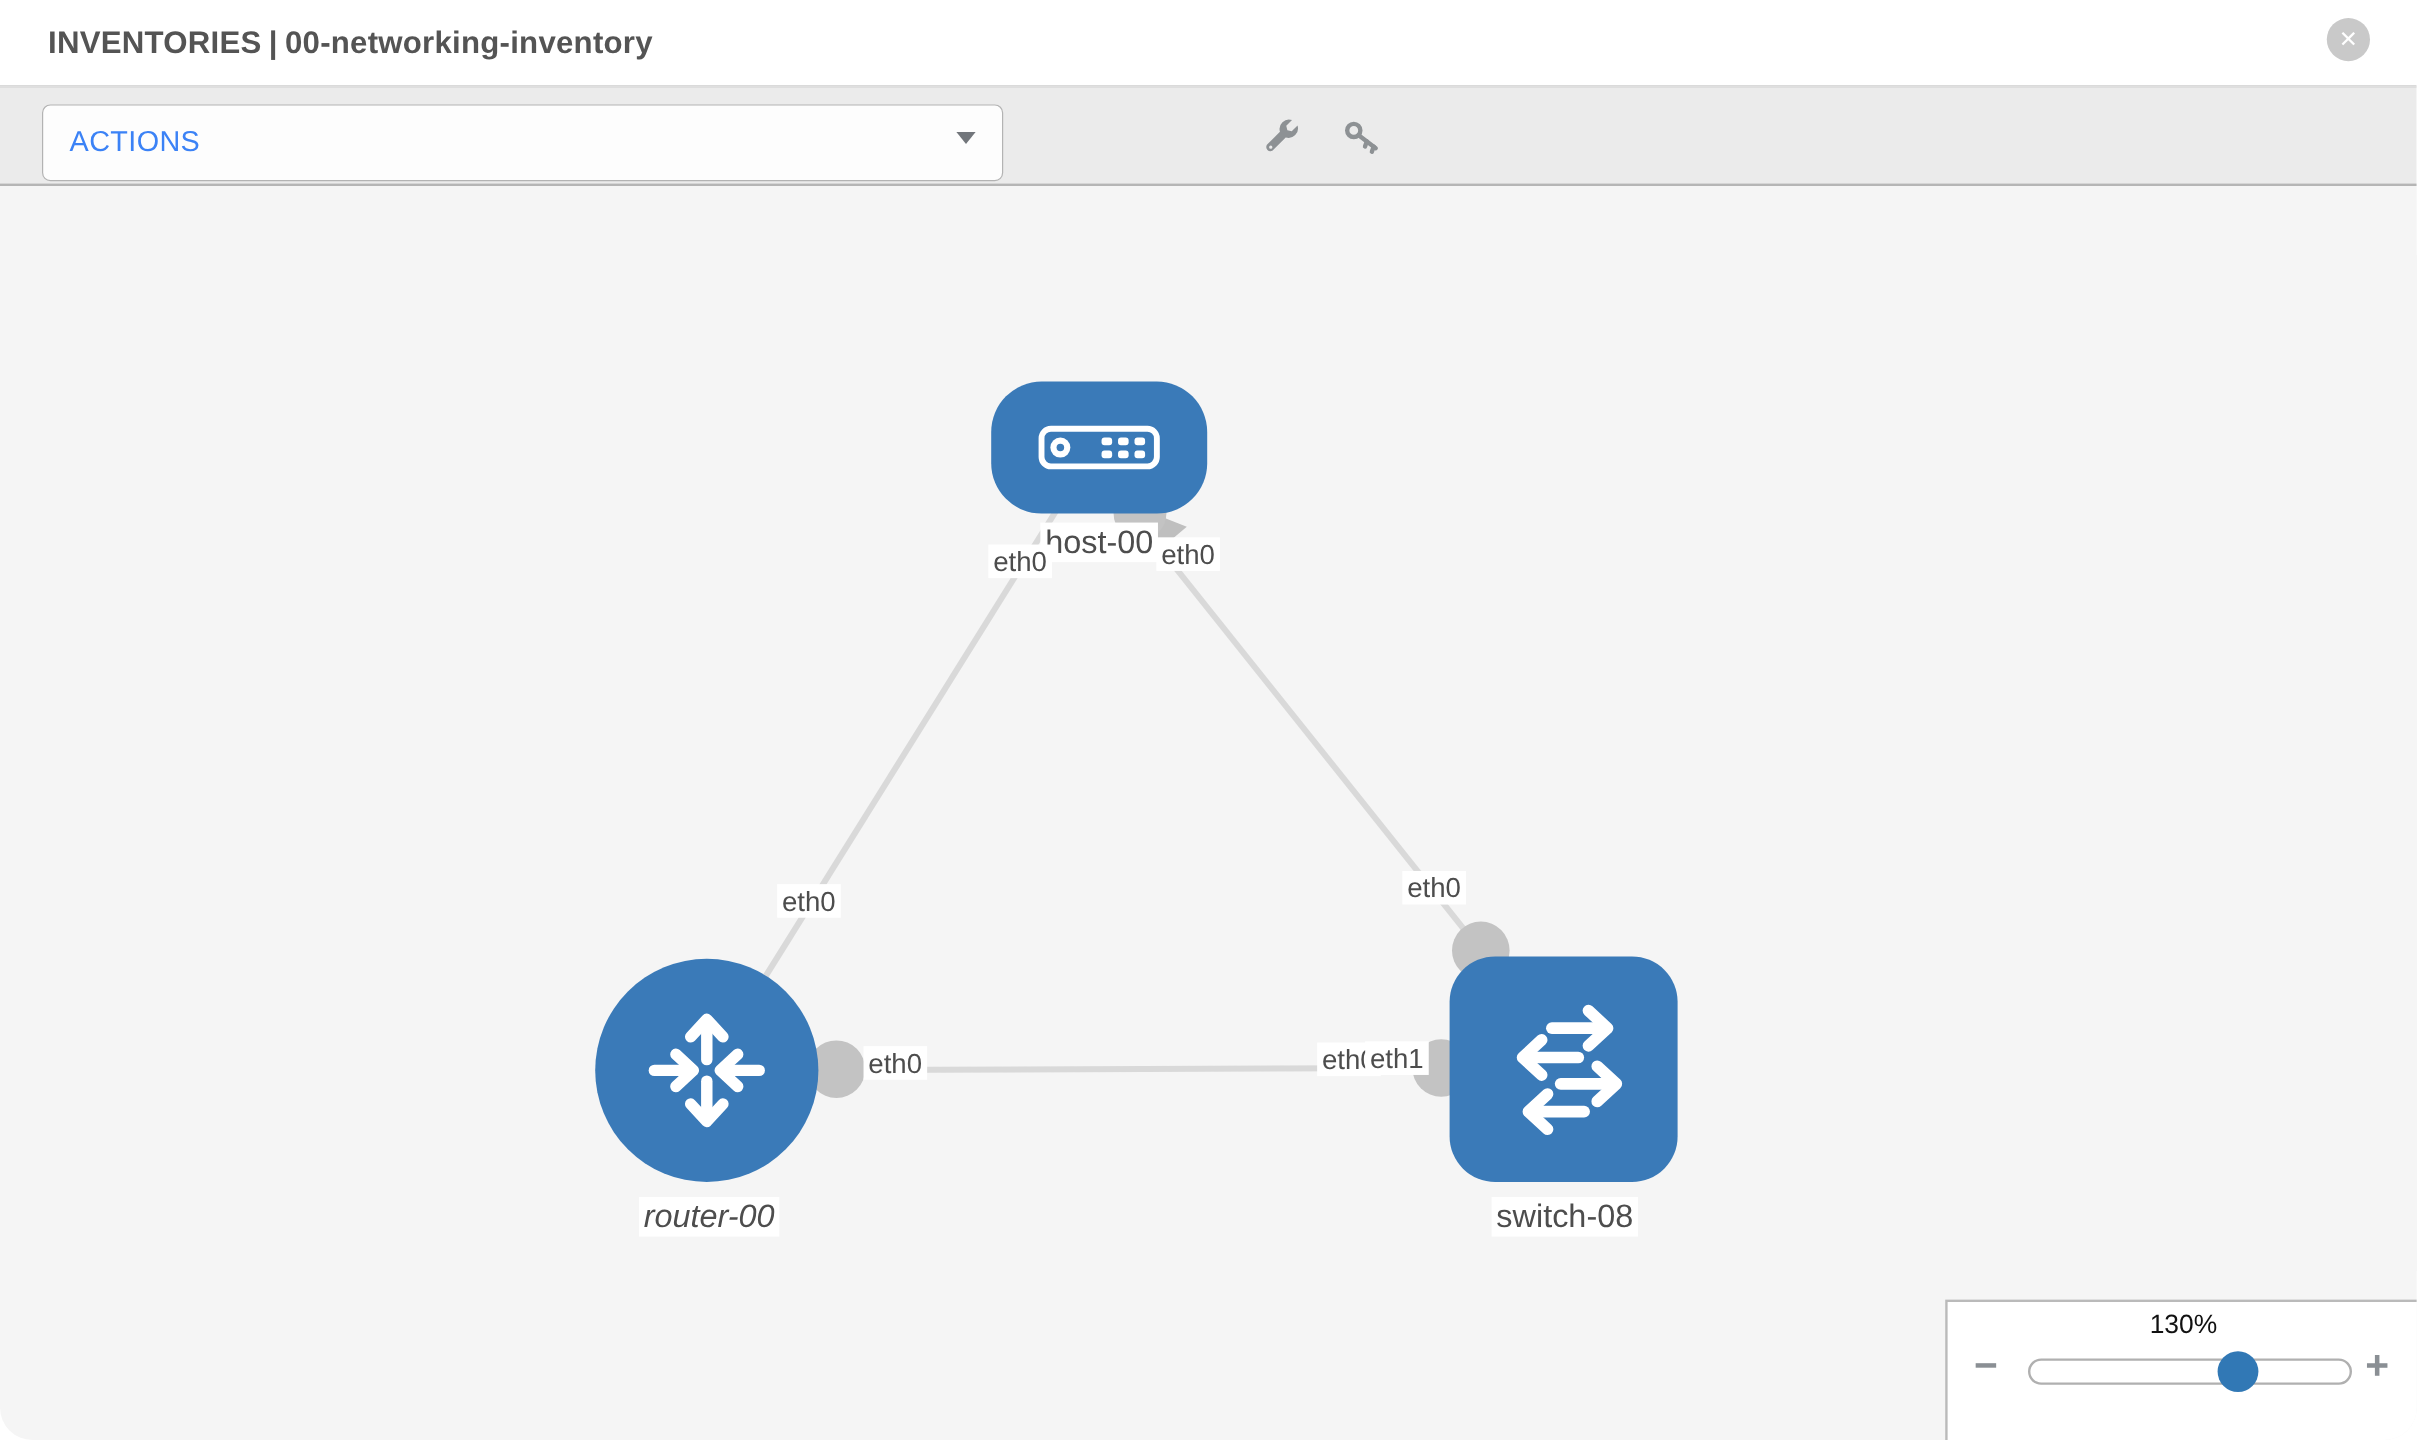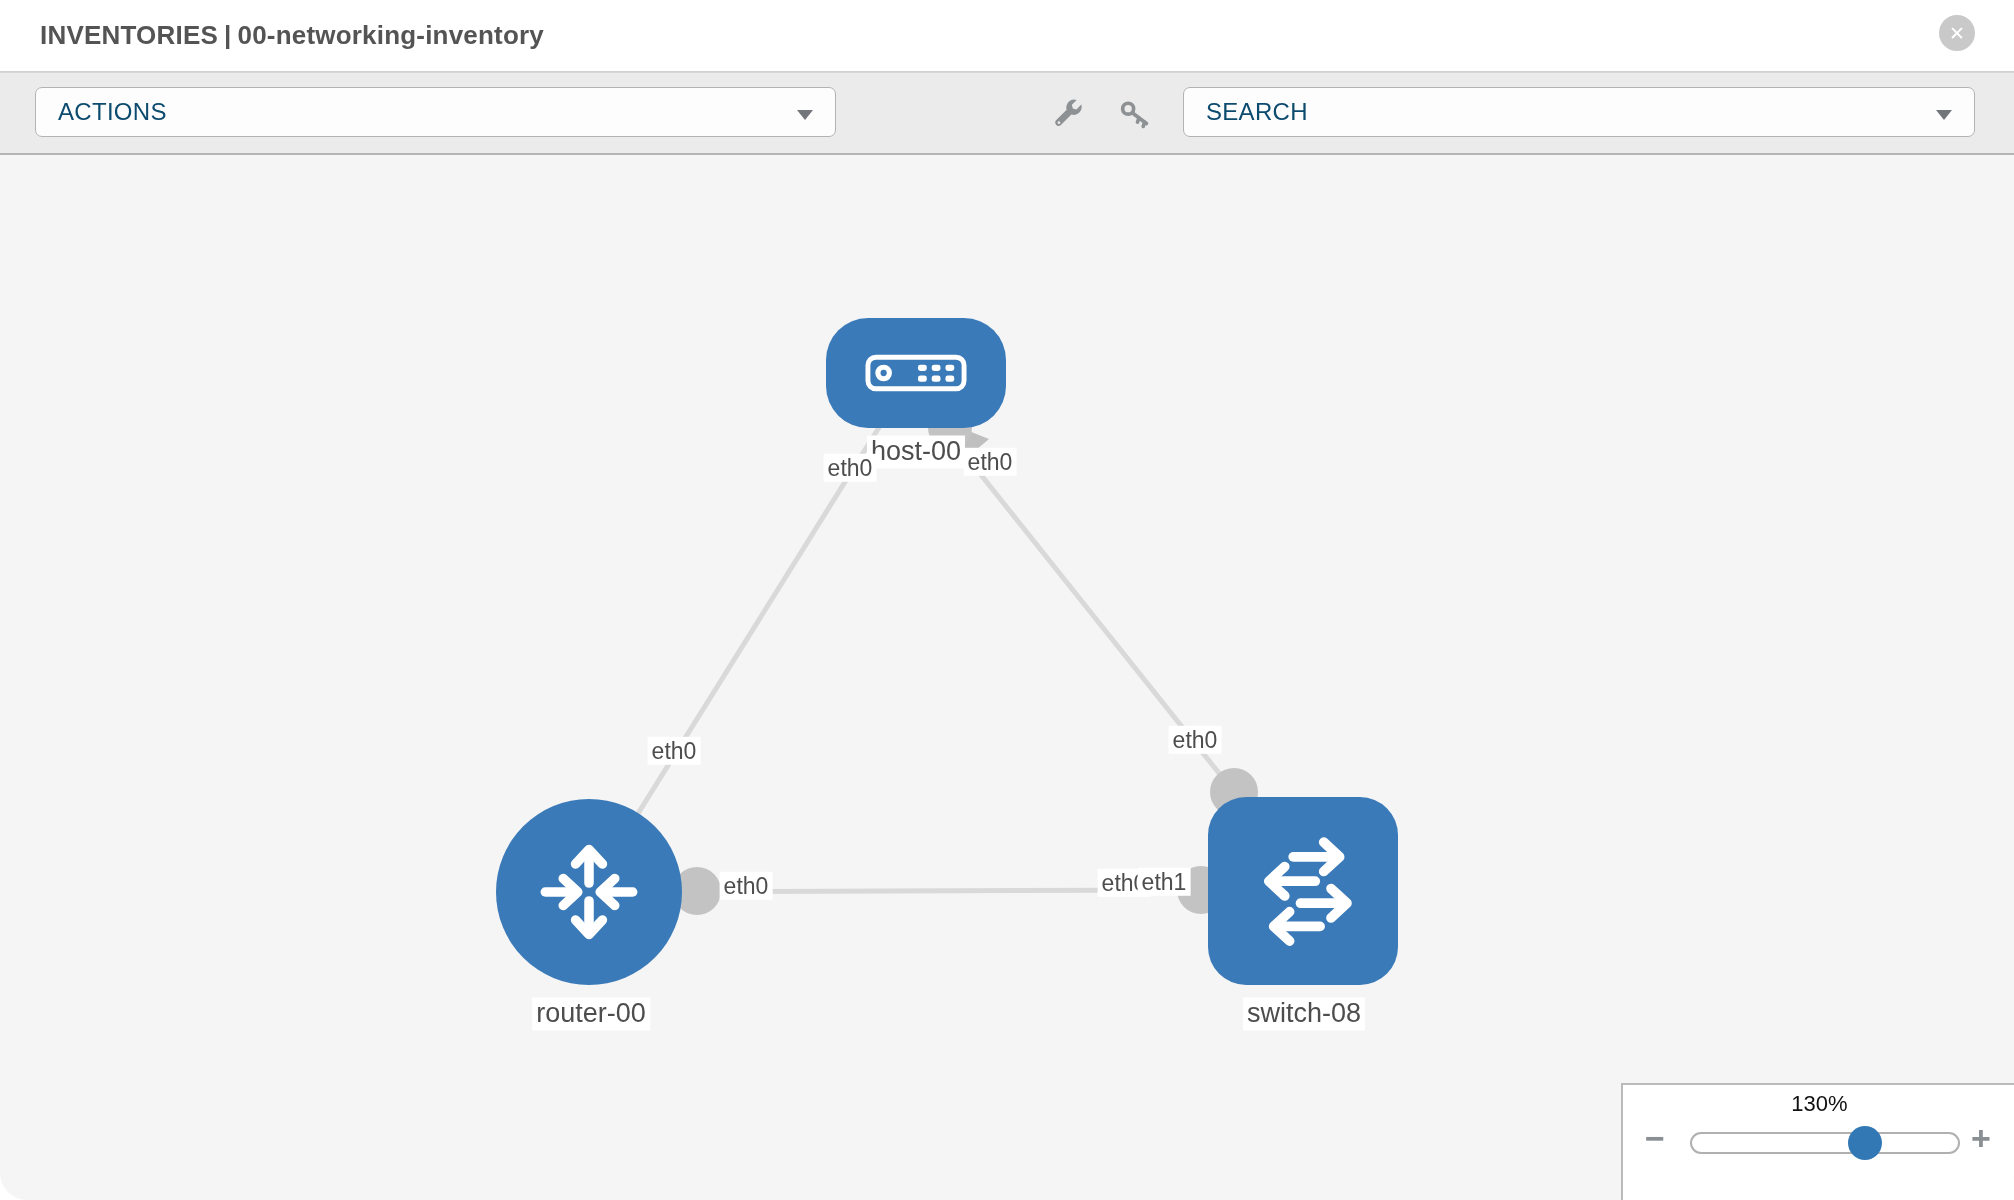--- a/index.html
+++ b/index.html
@@ -11,22 +11,22 @@
           border-bottom:1px solid #d2d2d2;box-sizing:border-box;}
   .title{position:absolute;left:40px;top:20px;font-size:26px;font-weight:700;color:#545454;letter-spacing:.2px;}
   .title .divider{font-weight:700;color:#545454;padding:0 6px;}
   .close-btn{position:absolute;left:1939px;top:15px;width:36px;height:36px;border-radius:50%;
              background:#c9c9c9;color:#fff;display:flex;align-items:center;justify-content:center;
              font-size:19px;font-weight:700;cursor:pointer;}
 
   
   .toolbar{position:absolute;left:0;top:72px;width:100%;height:83px;background:#ebebeb;
            border-top:1px solid #d6d6d6;border-bottom:2px solid #b5b5b5;box-sizing:border-box;}
-  .select{position:absolute;top:14px;height:50px;background:#fdfdfd;border:1px solid #b3b3b3;border-radius:7px;
-          box-sizing:border-box;display:flex;align-items:center;color:#0c4a6e;font-size:24px;cursor:pointer;}
+  .select{position:absolute;top:14px;height:64px;background:#fdfdfd;border:1px solid #b3b3b3;border-radius:7px;
+          box-sizing:border-box;display:flex;align-items:center;color:#3b82f6;font-size:24px;cursor:pointer;}
   .select .lbl{padding-left:22px;letter-spacing:.3px;}
   .caret{position:absolute;right:22px;top:22px;width:0;height:0;border-left:8px solid transparent;
          border-right:8px solid transparent;border-top:10px solid #72767b;}
   .actions{left:35px;width:801px;}
   .search{left:1183px;width:792px;}
   .tool-icon{position:absolute;top:26px;width:32px;height:32px;cursor:pointer;}
   .tool-wrench{left:1052px;}
   .tool-key{left:1119px;}
 
   
@@ -82,24 +82,20 @@
 
     <svg class="tool-icon tool-key" viewBox="0 0 28 28">
       <g stroke="#8d9194" stroke-width="3.2" fill="none" stroke-linecap="round">
         <circle cx="8" cy="8.5" r="4.8"></circle>
         <path d="M11.6 12 L24 21.5"></path>
         <path d="M17.5 16.5 L16.2 20.2"></path>
         <path d="M22.5 20.3 L21.2 24"></path>
       </g>
     </svg>
 
-    <div class="select search">
-      <span class="lbl">SEARCH</span>
-      <span class="caret"></span>
-    </div>
   </div>
 
   <div class="canvas">
 
     <svg class="links-svg" width="2014" height="1045" viewBox="0 0 2014 1045">
 
       <line x1="589" y1="737" x2="893" y2="250" stroke="#d9d9d9" stroke-width="5"></line>
       <line x1="930" y1="256" x2="1234" y2="637" stroke="#d9d9d9" stroke-width="5"></line>
       <line x1="589" y1="737" x2="1201" y2="735" stroke="#d9d9d9" stroke-width="5"></line>
 
@@ -149,21 +145,21 @@
             <path d="M35 30 L22 42 L35 54"></path>
           <path d="M48 60 L84 60"></path>
             <path d="M73 48 L86 60 L73 72"></path>
           <path d="M64 79 L28 79"></path>
             <path d="M39 67 L26 79 L39 91"></path>
         </g>
       </svg>
     </div>
 
     <div class="chip node-label" style="left:916px;top:297px;">host-00</div>
-    <div class="chip node-label" style="left:591px;top:859px;">router-00</div>
+    <div class="chip node-label" style="left:591px;top:859px;font-style:italic;">router-00</div>
     <div class="chip node-label" style="left:1304px;top:859px;">switch-08</div>
 
     <div class="chip if-label" style="left:850px;top:313px;">eth0</div>
     <div class="chip if-label" style="left:990px;top:307px;">eth0</div>
     <div class="chip if-label" style="left:674px;top:596px;">eth0</div>
     <div class="chip if-label" style="left:1195px;top:585px;">eth0</div>
     <div class="chip if-label" style="left:746px;top:731px;">eth0</div>
     <div class="chip if-label back" style="left:1124px;top:728px;">eth0</div>
     <div class="chip if-label front" style="left:1164px;top:727px;">eth1</div>
 

